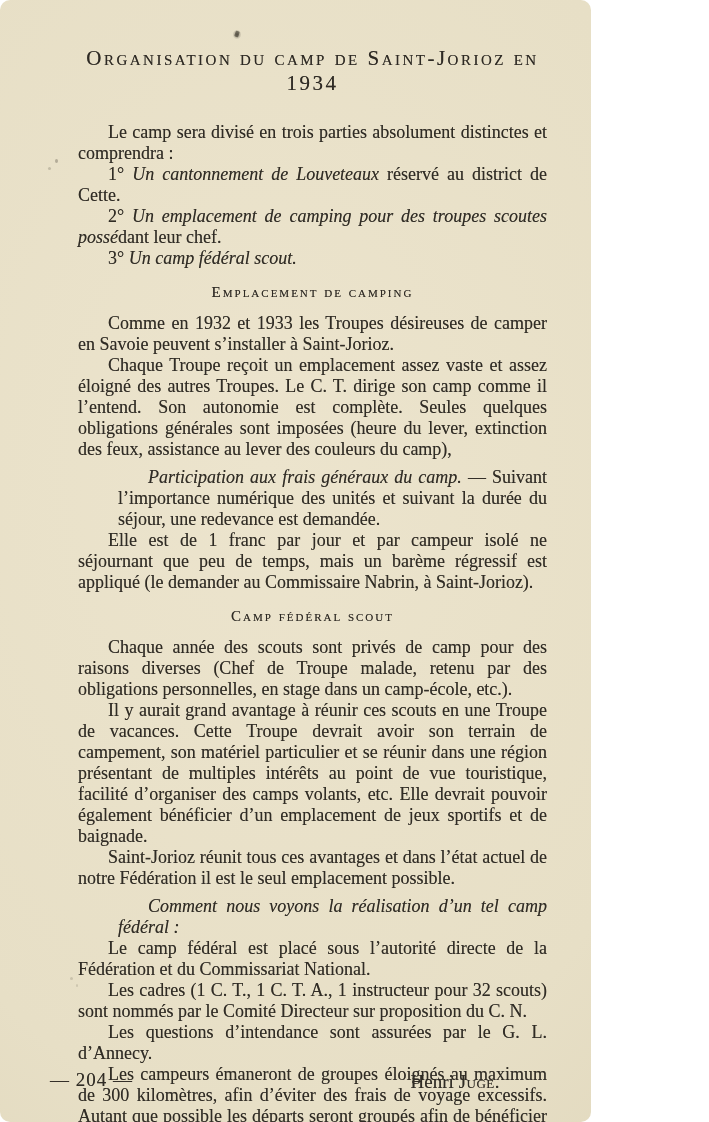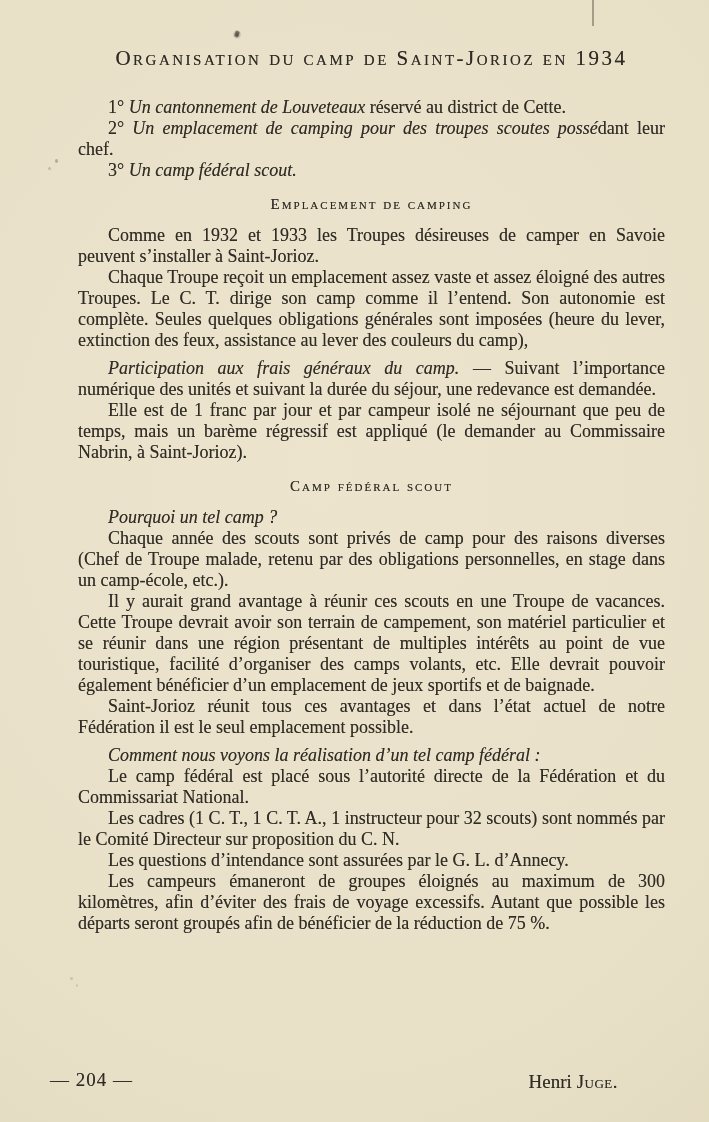--- a/index.html
+++ b/index.html
@@ -3,25 +3,26 @@
 <meta charset="utf-8">
 <style>
   html, body { margin: 0; padding: 0; }
   body {
     width: 709px; height: 1122px;
     font-family: "Liberation Serif", "DejaVu Serif", serif;
     overflow: hidden;
   }
   .page {
     position: relative;
-    width: 709px; height: 1122px;
+    width: 591px; height: 1122px;
     background:
       radial-gradient(140% 105% at 45% 42%, #ece4cd 0%, #e7dfc6 55%, #dbd1b4 100%);
     color: #302c25;
     overflow: hidden;
+    border-radius: 10px;
   }
   .page-inner { padding: 46px 44px 0 78px; }
 
   .doc-title {
     text-align: center;
     font-variant: small-caps;
     font-size: 21px;
     letter-spacing: 2.5px;
     color: #2e2a24;
     margin: 0 0 26px 0;
@@ -30,21 +31,21 @@
 
   .doc-body p.para {
     margin: 0;
     font-size: 18px;
     line-height: 21px;
     text-align: justify;
     text-indent: 30px;
     hyphens: auto;
     text-shadow: 0 0 0.6px rgba(48,44,37,0.5);
   }
-  .doc-body p.para.lead { margin-top: 7px; }
+  .doc-body p.para.lead { margin-top: 7px; margin-left: 40px; }
   .doc-body .it { font-style: italic; }
 
   .section-heading {
     text-align: center;
     font-variant: small-caps;
     font-size: 15px;
     letter-spacing: 2px;
     margin: 15px 0 12px 0;
     color: #2e2a24;
     text-shadow: 0 0 0.6px rgba(46,42,36,0.55);
@@ -99,30 +100,30 @@
   <div class="smudge"></div>
   <div class="scan-line"></div>
   <div class="speck s1"></div>
   <div class="speck s2"></div>
   <div class="speck s3"></div>
   <div class="speck s4"></div>
 
   <div class="page-inner">
     <div class="doc-title">Organisation du camp de Saint-Jorioz en 1934</div>
     <div class="doc-body">
+        <p class="para"><span>Le camp sera divisé en trois parties absolument distinctes et comprendra :</span></p>
         <p class="para"><span>1° </span><span class="it">Un cantonnement de Louveteaux</span><span> réservé au district de Cette.</span></p>
         <p class="para"><span>2° </span><span class="it">Un emplacement de camping pour des troupes scoutes possé</span><span>dant leur chef.</span></p>
         <p class="para"><span>3° </span><span class="it">Un camp fédéral scout.</span></p>
         <div class="section-heading">Emplacement de camping</div>
         <p class="para"><span>Comme en 1932 et 1933 les Troupes désireuses de camper en Savoie peuvent s’installer à Saint-Jorioz.</span></p>
         <p class="para"><span>Chaque Troupe reçoit un emplacement assez vaste et assez éloigné des autres Troupes. Le C. T. dirige son camp comme il l’entend. Son autonomie est complète. Seules quelques obligations générales sont imposées (heure du lever, extinction des feux, assistance au lever des couleurs du camp),</span></p>
         <p class="para lead"><span class="it">Participation aux frais généraux du camp.</span><span> — Suivant l’importance numérique des unités et suivant la durée du séjour, une redevance est demandée.</span></p>
         <p class="para"><span>Elle est de 1 franc par jour et par campeur isolé ne séjournant que peu de temps, mais un barème régressif est appliqué (le demander au Commissaire Nabrin, à Saint-Jorioz).</span></p>
         <div class="section-heading">Camp fédéral scout</div>
-        <p class="para lead"><span class="it">Pourquoi un tel camp ?</span></p>
         <p class="para"><span>Chaque année des scouts sont privés de camp pour des raisons diverses (Chef de Troupe malade, retenu par des obligations personnelles, en stage dans un camp-école, etc.).</span></p>
         <p class="para"><span>Il y aurait grand avantage à réunir ces scouts en une Troupe de vacances. Cette Troupe devrait avoir son terrain de campement, son matériel particulier et se réunir dans une région présentant de multiples intérêts au point de vue touristique, facilité d’organiser des camps volants, etc. Elle devrait pouvoir également bénéficier d’un emplacement de jeux sportifs et de baignade.</span></p>
         <p class="para"><span>Saint-Jorioz réunit tous ces avantages et dans l’état actuel de notre Fédération il est le seul emplacement possible.</span></p>
         <p class="para lead"><span class="it">Comment nous voyons la réalisation d’un tel camp fédéral :</span></p>
         <p class="para"><span>Le camp fédéral est placé sous l’autorité directe de la Fédération et du Commissariat National.</span></p>
         <p class="para"><span>Les cadres (1 C. T., 1 C. T. A., 1 instructeur pour 32 scouts) sont nommés par le Comité Directeur sur proposition du C. N.</span></p>
         <p class="para"><span>Les questions d’intendance sont assurées par le G. L. d’Annecy.</span></p>
         <p class="para"><span>Les campeurs émaneront de groupes éloignés au maximum de 300 kilomètres, afin d’éviter des frais de voyage excessifs. Autant que possible les départs seront groupés afin de bénéficier de la réduction de 75 %.</span></p>
       </div>
   </div>

